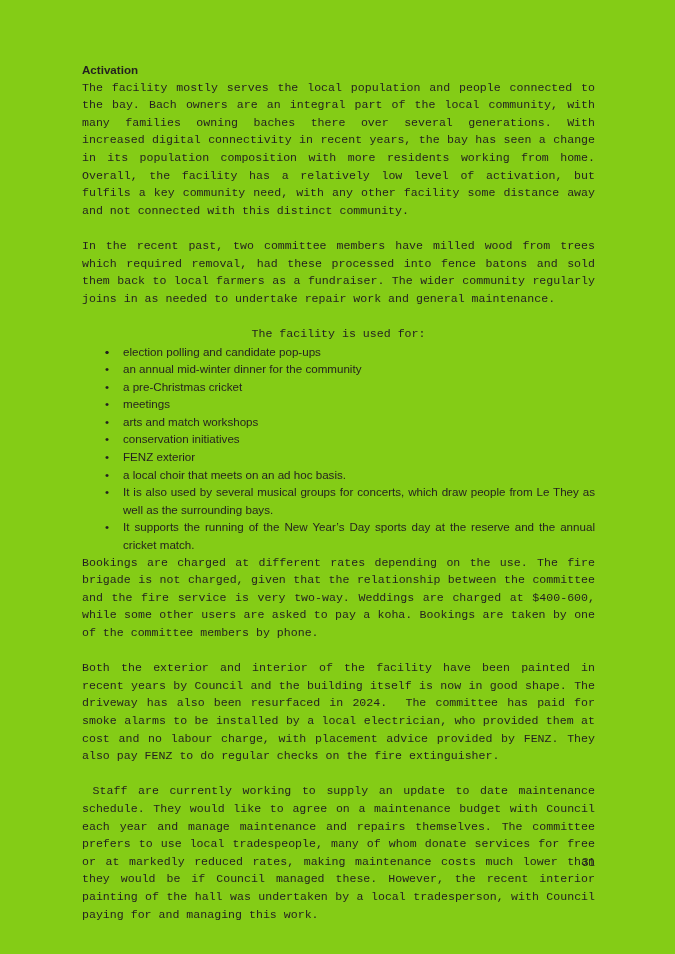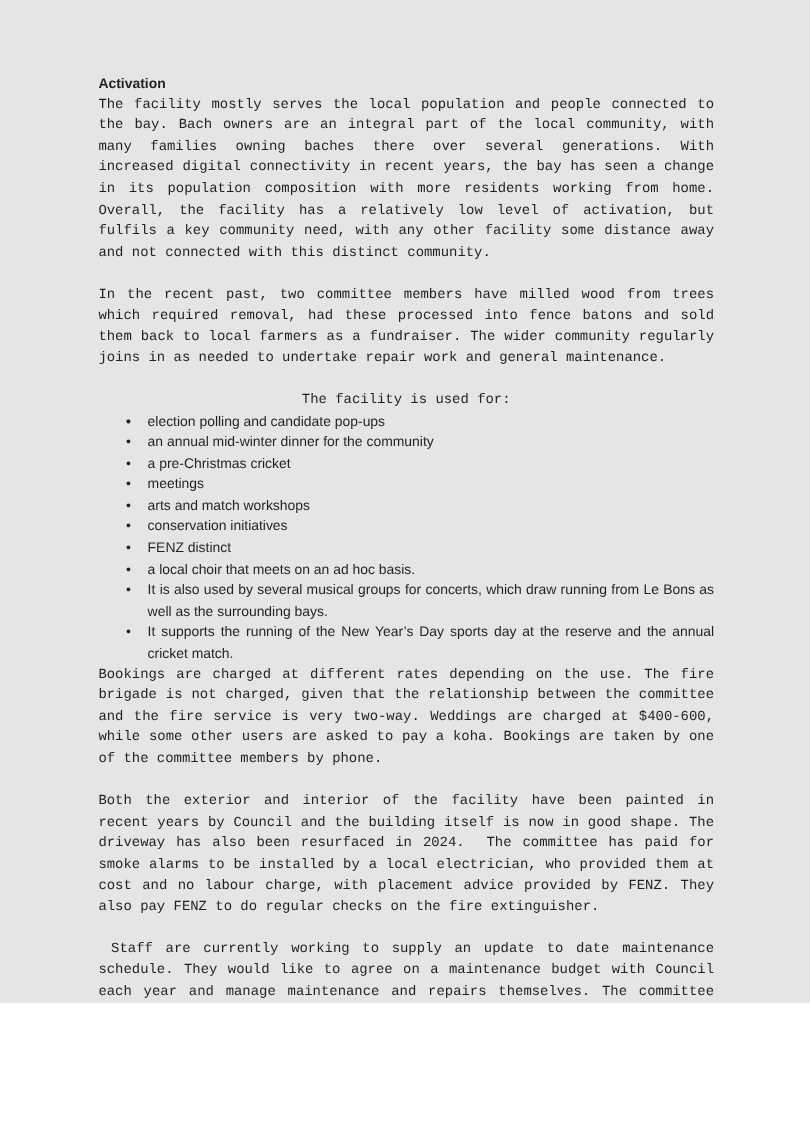--- a/index.html
+++ b/index.html
@@ -4,22 +4,22 @@
 <style>
   html, body {
     margin: 0;
     padding: 0;
     background: #ffffff;
   }
 
   .page {
     position: relative;
     width: 675px;
-    height: 836px;
-    background: #e5e5e5;
+    height: 954px;
+    background: #84cc16;
     box-sizing: border-box;
     overflow: hidden;
   }
 
   .content {
     position: absolute;
     left: 82px;
     top: 61px;
     width: 513px;
   }
@@ -142,29 +142,29 @@
       <li>
         <span class="bullet-glyph">•</span>
         <span>arts and match workshops</span>
       </li>
       <li>
         <span class="bullet-glyph">•</span>
         <span>conservation initiatives</span>
       </li>
       <li>
         <span class="bullet-glyph">•</span>
-        <span>FENZ distinct</span>
+        <span>FENZ exterior</span>
       </li>
       <li>
         <span class="bullet-glyph">•</span>
         <span>a local choir that meets on an ad hoc basis.</span>
       </li>
       <li class="wrap">
         <span class="bullet-glyph">•</span>
-        <span>It is also used by several musical groups for concerts, which draw running from Le Bons as well as the surrounding bays.</span>
+        <span>It is also used by several musical groups for concerts, which draw people from Le They as well as the surrounding bays.</span>
       </li>
       <li class="wrap">
         <span class="bullet-glyph">•</span>
         <span>It supports the running of the New Year’s Day sports day at the reserve and the annual cricket match.</span>
       </li>
     </ul>
 
     <p class="doc-text para">Bookings are charged at different rates depending on the use. The fire brigade is not charged, given that the relationship between the committee and the fire service is very two-way. Weddings are charged at $400-600, while some other users are asked to pay a koha. Bookings are taken by one of the committee members by phone.</p>
 
     <div class="spacer"></div>

